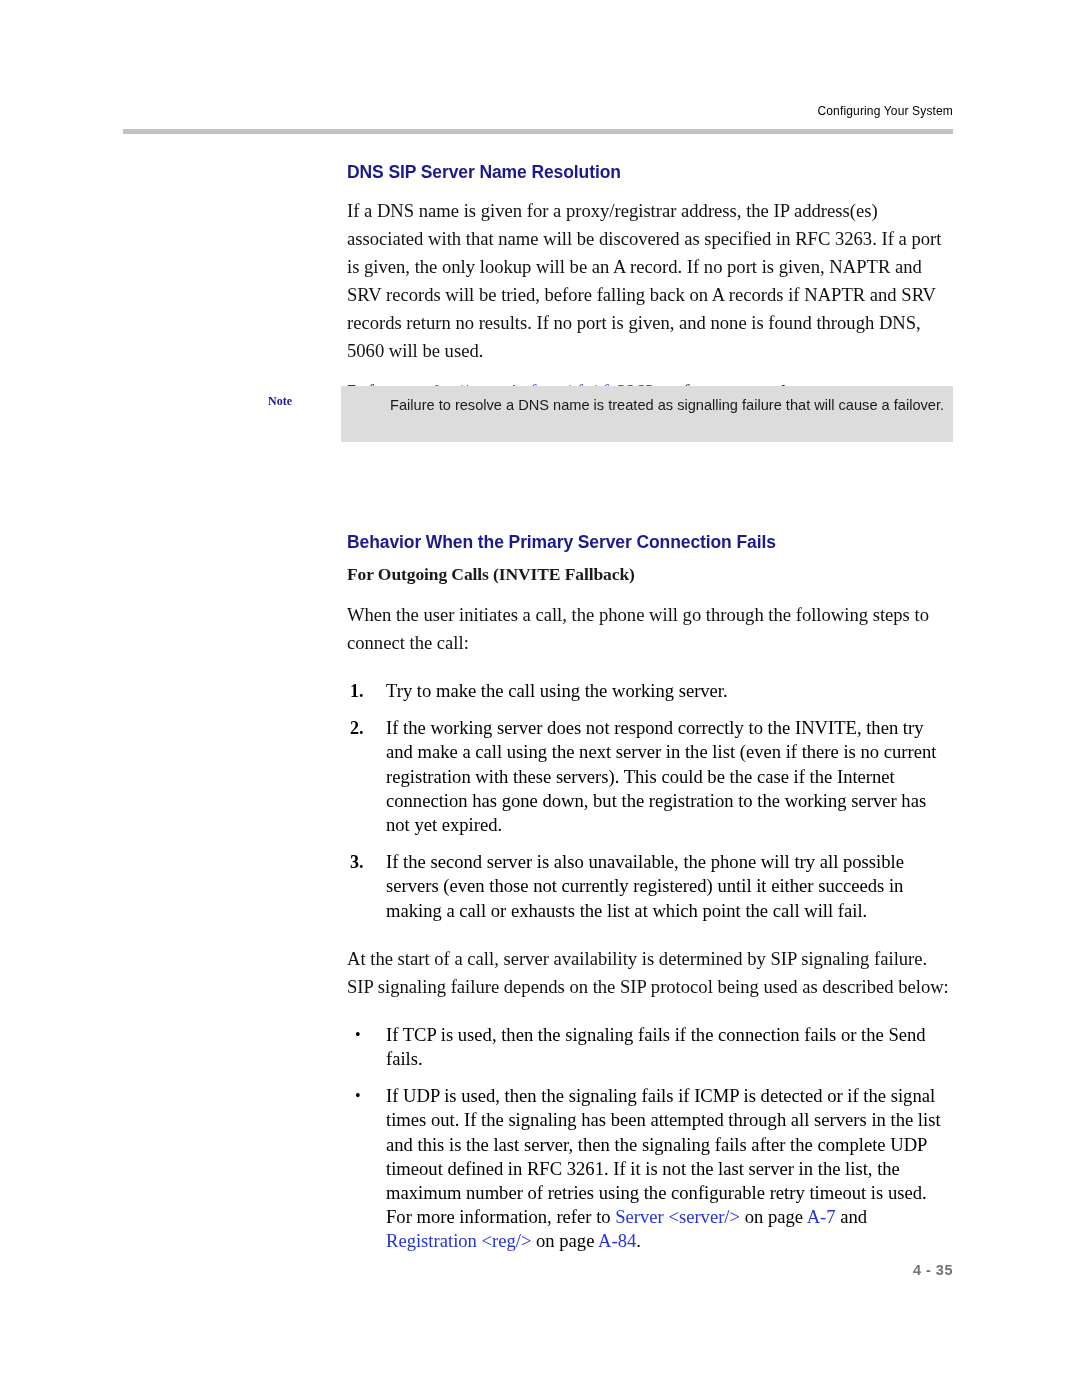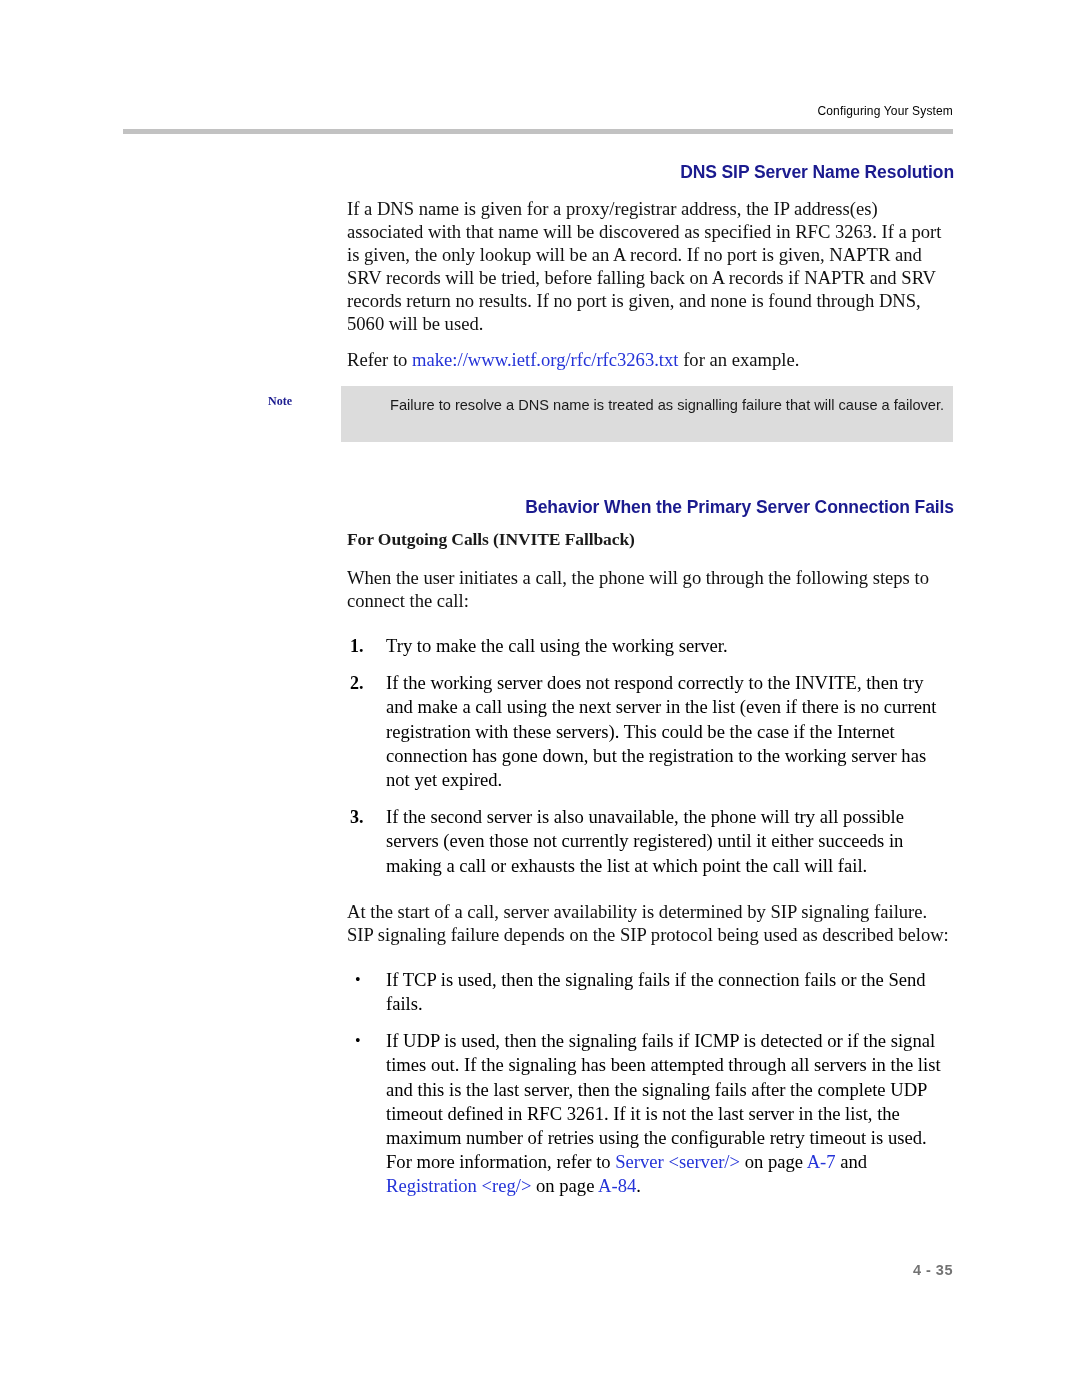--- a/index.html
+++ b/index.html
@@ -52,39 +52,38 @@
     width: 607px;
   }
 
   h1.section-heading {
     font-family: "Liberation Sans", sans-serif;
     font-size: 17.5px;
     font-weight: bold;
     color: #1b1b8f;
     margin: 0 0 14px 0;
     letter-spacing: -0.1px;
-    text-align: right;
   }
   h1.section-heading.second {
     margin-top: 8px;
     margin-bottom: 11px;
   }
 
   h2.sub-heading {
     font-family: "Liberation Serif", serif;
     font-size: 17.5px;
     font-weight: bold;
     color: #1a1a1a;
     margin: 0 0 16px 0;
     letter-spacing: -0.1px;
   }
 
   p.body-text {
     font-size: 18.6px;
-    line-height: 23px;
+    line-height: 28px;
     margin: 0 0 13px 0;
     color: #111111;
     text-align: left;
   }
 
   a.doclink, .doclink {
     color: #2433d8;
     text-decoration: none;
   }
 

